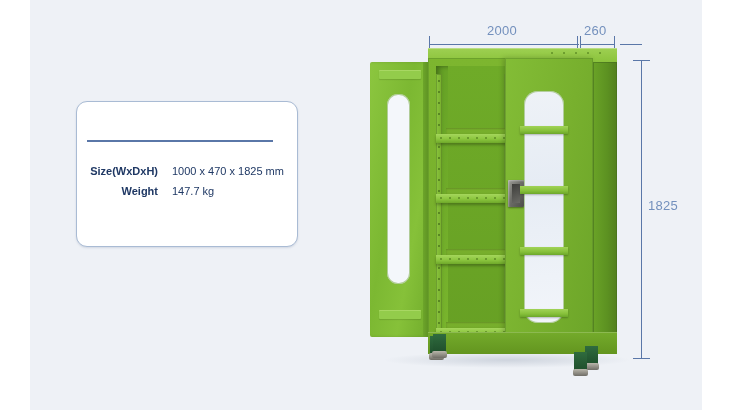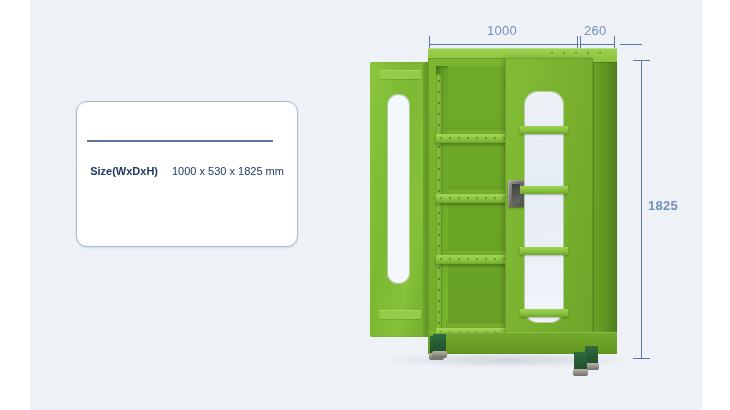--- a/index.html
+++ b/index.html
@@ -209,40 +209,44 @@
 
 
   <div class="infobox"></div>
 
   <div class="divider"></div>
 
   <table class="spec-table">
     <tbody>
       <tr>
         <td class="spec-label">Size(WxDxH)</td>
-        <td class="spec-value">1000 x 530 x 1825 mm</td>
+        <td class="spec-value">1000 x 470 x 1825 mm</td>
+      </tr>
+      <tr>
+        <td class="spec-label">Weight</td>
+        <td class="spec-value">147.7 kg</td>
       </tr>
     </tbody>
   </table>
 
   <div class="dimline" style="left:429px;top:44px;width:150px;height:1px;"></div>
   <div class="dimline" style="left:429px;top:36px;width:1px;height:17px;"></div>
   <div class="dimline" style="left:577px;top:36px;width:1px;height:17px;"></div>
-  <div class="dimtext" style="left:487px;top:23px;">1000</div>
+  <div class="dimtext" style="left:487px;top:23px;">2000</div>
 
   <div class="dimline" style="left:580px;top:44px;width:35px;height:1px;"></div>
   <div class="dimline" style="left:580px;top:36px;width:1px;height:17px;"></div>
   <div class="dimline" style="left:614px;top:36px;width:1px;height:17px;"></div>
   <div class="dimtext" style="left:584px;top:23px;">260</div>
 
   <div class="dimline" style="left:641px;top:60px;width:1px;height:299px;"></div>
   <div class="dimline" style="left:633px;top:60px;width:17px;height:1px;"></div>
   <div class="dimline" style="left:633px;top:358px;width:17px;height:1px;"></div>
   <div class="dimline" style="left:620px;top:44px;width:22px;height:1px;"></div>
-  <div class="dimtext" style="left:648px;top:198px;font-weight:bold;">1825</div>
+  <div class="dimtext" style="left:648px;top:198px;">1825</div>
 
   <div class="shadow"></div>
 
   <div class="cab door-open">
     <div class="railtop"></div>
     <div class="glass"></div>
     <div class="railbot"></div>
     <div class="edge"></div>
   </div>
 

